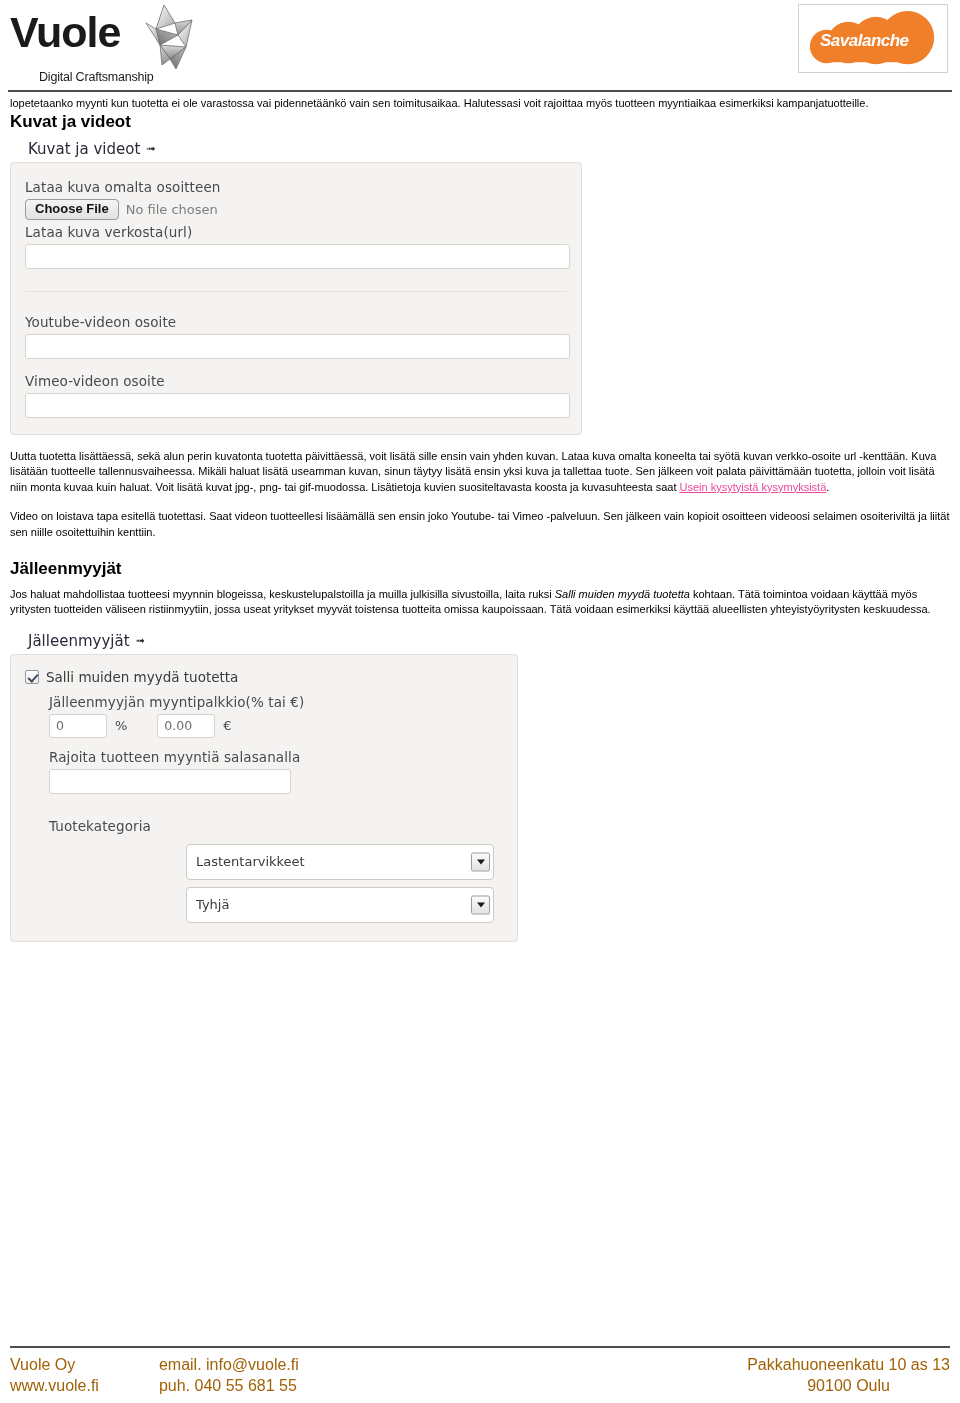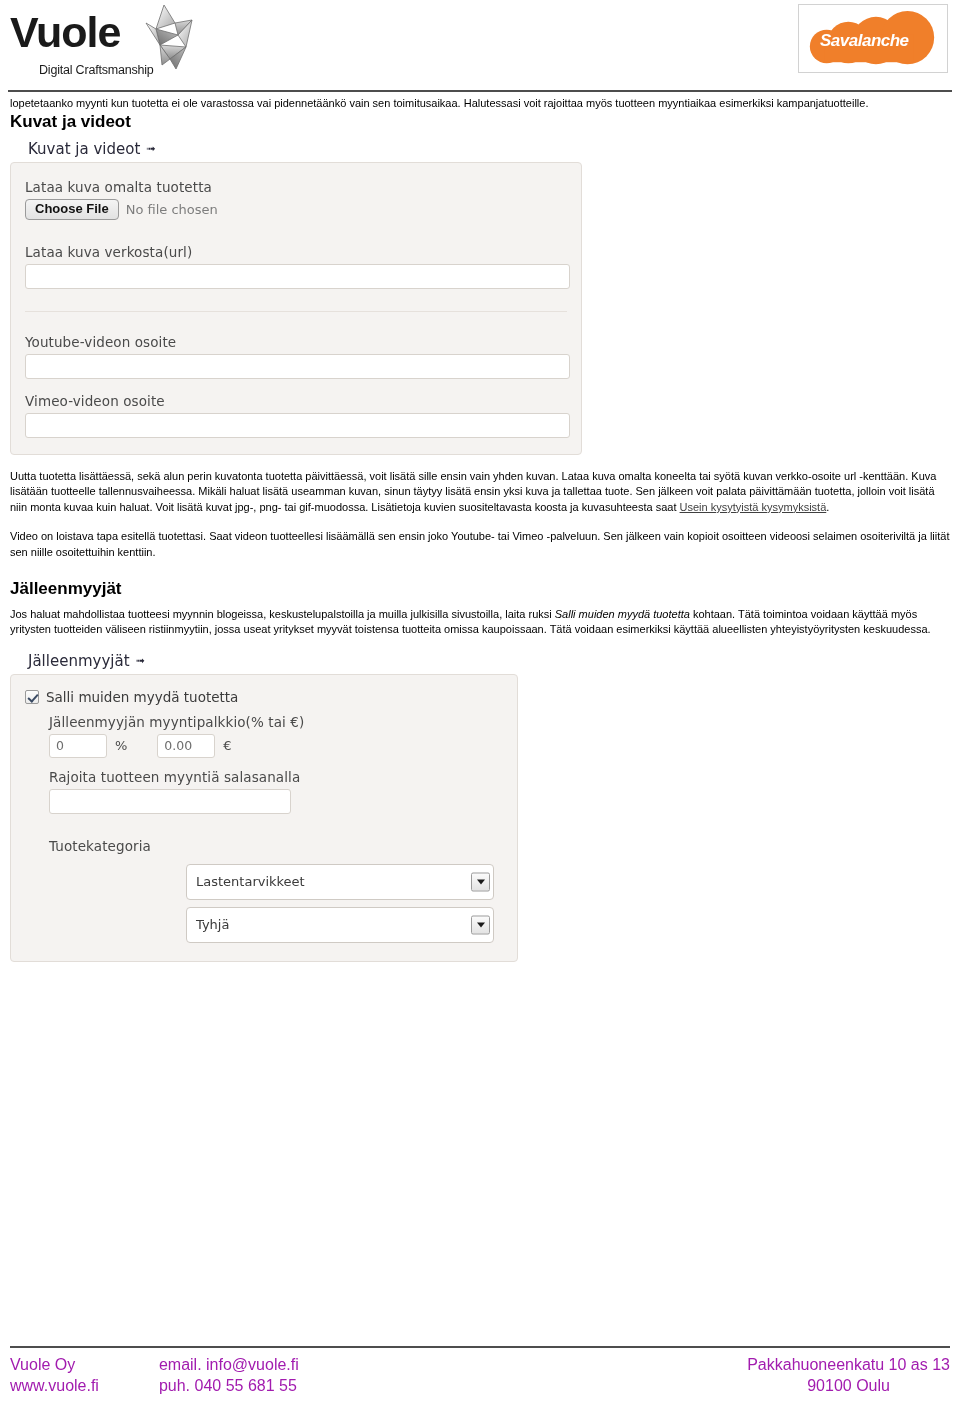--- a/index.html
+++ b/index.html
@@ -34,21 +34,21 @@
     font-family: "Liberation Sans", sans-serif;
     font-weight: bold;
     font-size: 43px;
     letter-spacing: -1px;
     color: #1a1a1a;
     line-height: 1;
   }
   .logo-vuole .tagline {
     position: absolute;
     left: 31px;
-    top: 60px;
+    top: 67px;
     font-family: "Liberation Sans", sans-serif;
     font-size: 12.5px;
     color: #1a1a1a;
     letter-spacing: -0.2px;
     white-space: nowrap;
   }
   .logo-vuole .bird {
     position: absolute;
     left: 112px;
     top: 0px;
@@ -101,21 +101,21 @@
   .para { margin-bottom: 16px; }
 
   h2.section-title {
     font-family: "Liberation Sans", sans-serif;
     font-size: 17px;
     font-weight: bold;
     margin: 0 0 8px 0;
     color: #000;
   }
   a.inline-link {
-    color: #404040;
+    color: #ec4899;
   }
   em.emph { font-style: italic; }
 
   
   .ui-shot {
     font-family: "DejaVu Sans", sans-serif;
     color: #3b3b3b;
   }
   .ui-shot .panel-heading {
     font-size: 15px;
@@ -245,21 +245,21 @@
     right: 10px;
     bottom: 6px;
   }
   .footer-rule { border-top: 2px solid #4d4d4d; margin-bottom: 6px; }
   .footer-cols {
     display: flex;
     justify-content: space-between;
     font-family: "Liberation Sans", sans-serif;
     font-size: 16px;
     line-height: 1.35;
-    color: #a21caf;
+    color: #a16207;
   }
   .footer-col.right { text-align: center; }
   .footer-col.mid { margin-left: 60px; margin-right: auto; }
 </style>
 </head>
 <body>
 
 <div class="page-header">
 
   <div class="logo-vuole">
@@ -314,22 +314,22 @@
   <h2 class="section-title">Kuvat ja videot</h2>
 
   <div class="ui-shot" style="margin-bottom:14px;">
     <div class="panel-heading">
       <span>Kuvat ja videot</span>
       <span class="chev">➟</span>
     </div>
 
     <div class="ui-panel" style="width:572px; padding:16px 14px 16px 14px;">
 
-      <div class="ui-label">Lataa kuva omalta tuotetta</div>
-      <div class="file-row" style="margin-bottom:24px;">
+      <div class="ui-label">Lataa kuva omalta osoitteen</div>
+      <div class="file-row" style="margin-bottom:4px;">
         <span class="choose-file-btn">Choose File</span>
         <span class="no-file-text">No file chosen</span>
       </div>
 
       <div class="ui-label">Lataa kuva verkosta(url)</div>
       <div class="ui-input" style="width:545px;"></div>
 
       <div class="ui-divider" style="margin:22px 0 22px 0;"></div>
 
       <div class="ui-label">Youtube-videon osoite</div>

